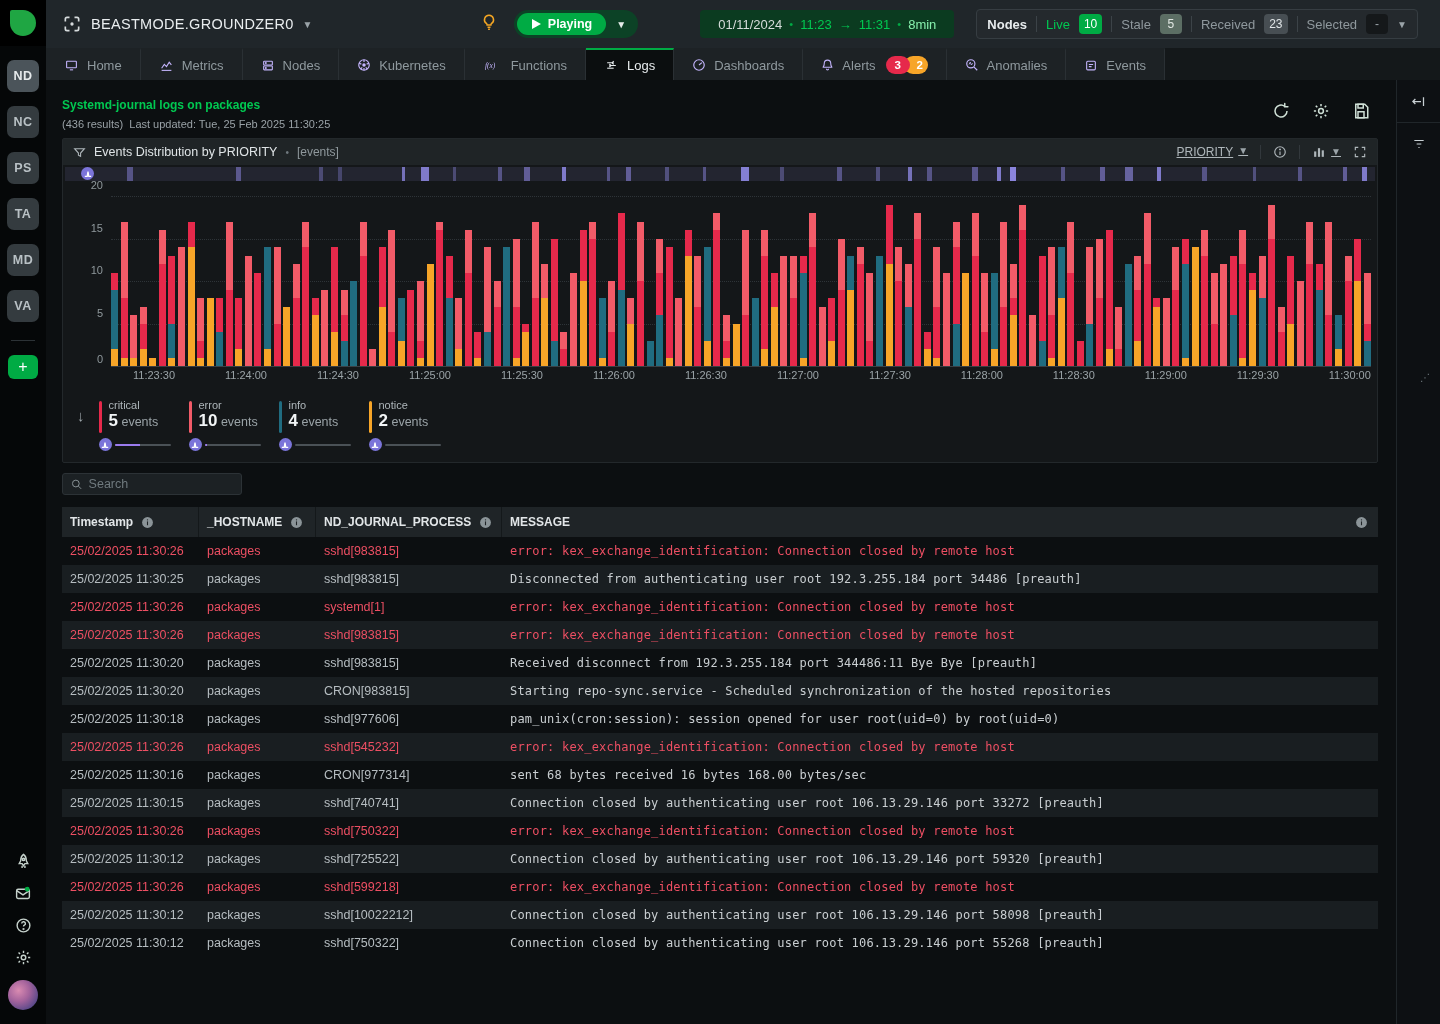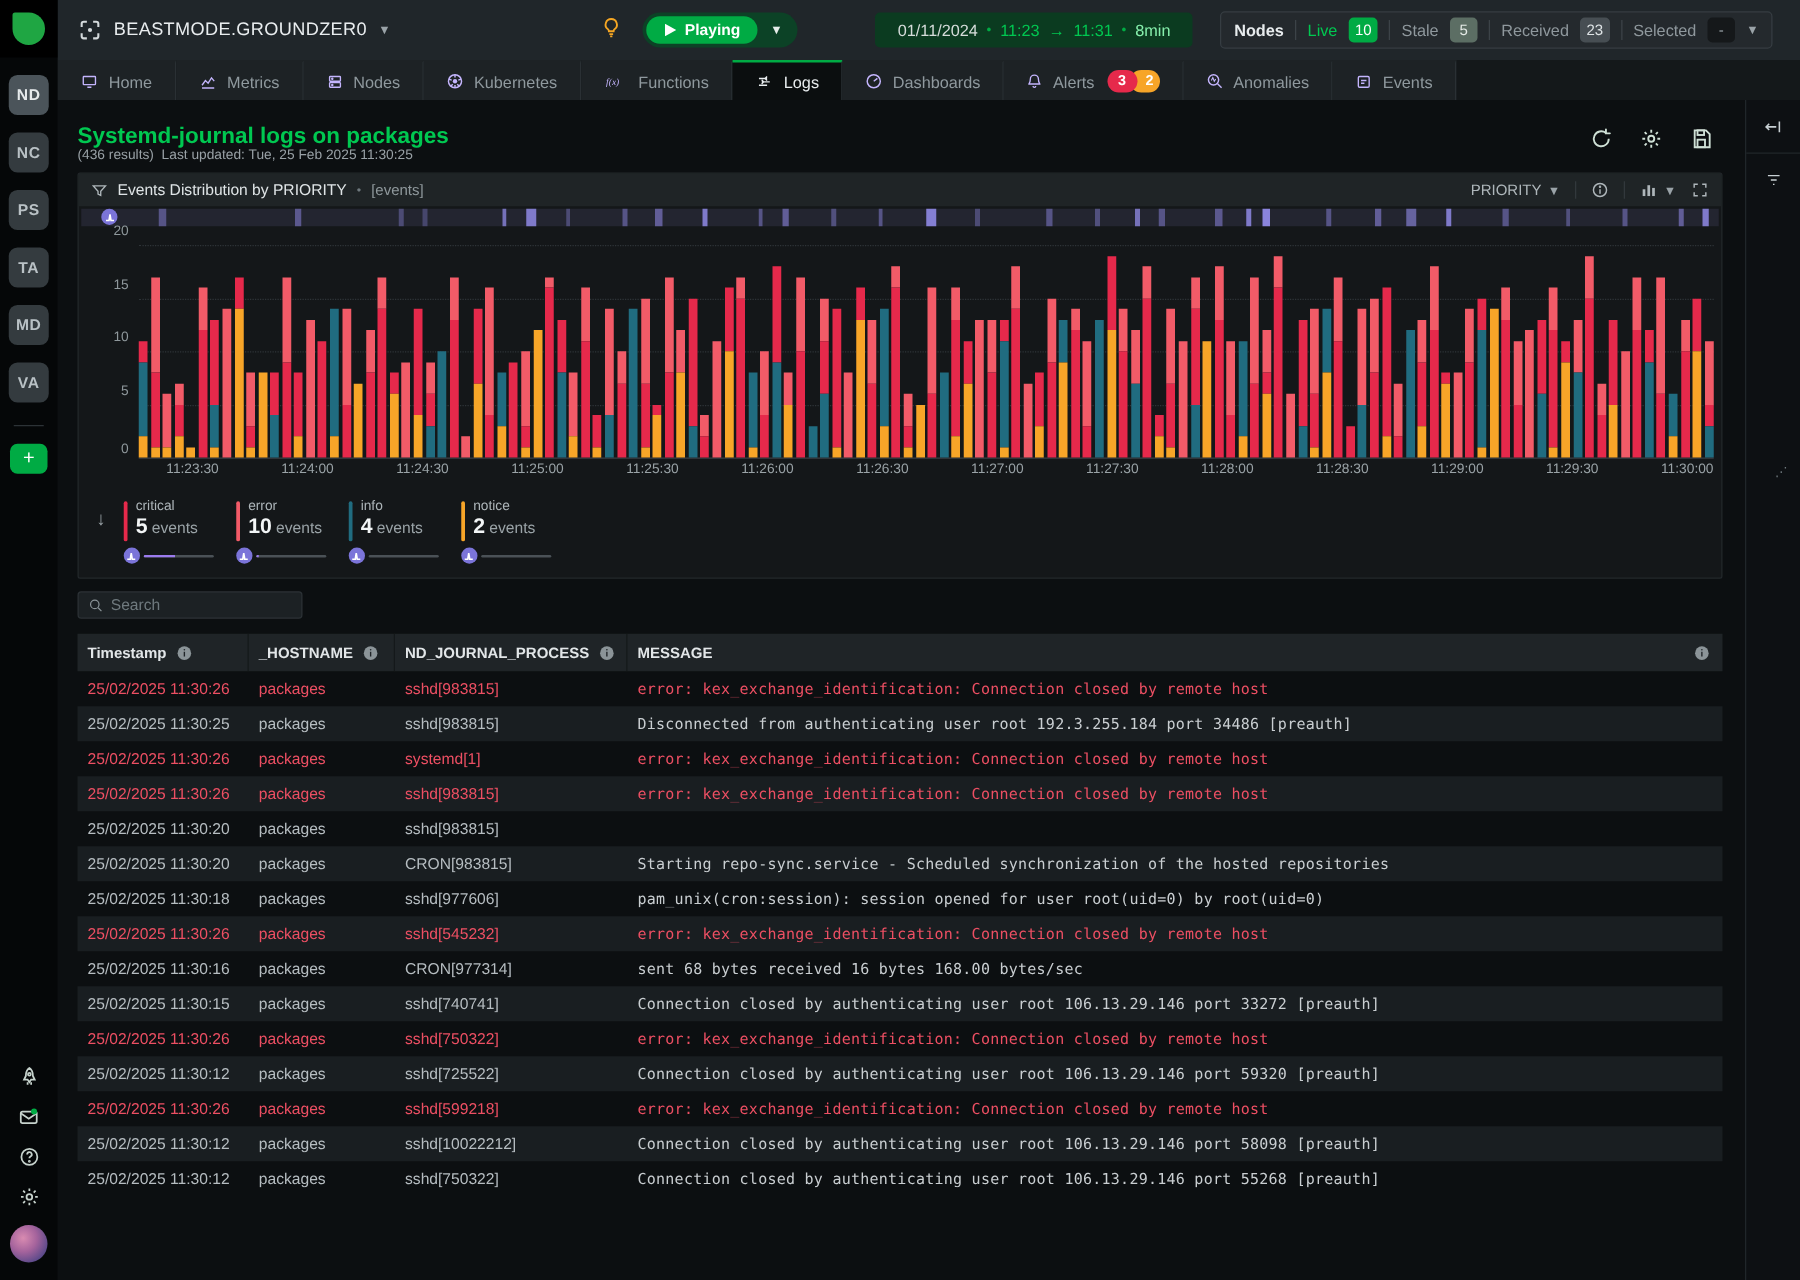--- a/index.html
+++ b/index.html
@@ -59,33 +59,33 @@
   .abadge.crit { background:#e6294b; z-index:2; }
   .abadge.warn { background:#f7a528; margin-left:-6px; padding-left:8px; z-index:1; }
 
   
   #right-rail { position:absolute; right:0; top:80px; width:44px; height:944px; background:#0d1013; border-left:1px solid #20262a; }
   #right-rail .sect { height:42px; display:flex; align-items:center; justify-content:center; color:#c8d0d4; cursor:pointer; }
   #right-rail .divider { height:1px; background:#20262a; }
 
   
   #main { position:absolute; left:46px; top:80px; width:1350px; height:944px; background:#0c0f11; }
-  #page-title { position:absolute; left:16px; top:18px; color:#00c851; font-size:18px; font-weight:bold;text-align:right; }
+  #page-title { position:absolute; left:16px; top:18px; color:#00c851; font-size:12px; font-weight:bold;text-align:right; }
   #page-sub { position:absolute; left:16px; top:38px; color:#99a1a6; font-size:11px; }
   #top-actions { position:absolute; right:26px; top:22px; display:flex; gap:22px; color:#cfe0d6; }
   #top-actions .act { cursor:pointer; display:flex; align-items:center; }
 
   
   #chart-card { position:absolute; left:16px; top:58px; width:1316px; height:325px; background:#141719; border:1px solid #23282b; border-radius:2px; }
   #chart-head { height:26px; background:#1f2426; display:flex; align-items:center; padding:0 10px; gap:8px; }
   #chart-head .ftitle { color:#dfe4e6; font-size:12.5px; }
   #chart-head .bullet { color:#6f797e; font-size:10px; }
   #chart-head .units { color:#8f989c; font-size:12px; }
   #chart-controls { margin-left:auto; display:flex; align-items:center; gap:12px; color:#aeb6ba; font-size:12px; }
-  #chart-controls .ctrl { display:flex; align-items:flex-end; gap:5px; cursor:pointer; }
+  #chart-controls .ctrl { display:flex; align-items:flex-start; gap:5px; cursor:pointer;text-decoration:underline; }
   #chart-controls .csep { width:1px; height:14px; background:#32383c; }
 
   #ribbon-row { height:14px; margin:2px 2px 0; background:#232530; position:relative; display:flex; }
   #ribbon-icon { position:absolute; left:16px; top:0; z-index:2; }
   #ribbon { position:relative; flex:1; margin-left:30px; }
   .rib-seg { position:absolute; top:0; height:14px; background:#8a84dc; }
 
   #plot-wrap { position:relative; height:188px; margin:0 2px; }
   #plot { position:absolute; left:46px; right:4px; top:0; bottom:2px; }
   .gridline { position:absolute; left:0; right:0; height:0; border-top:1px dotted #2e3438; }
@@ -1172,20 +1172,21 @@
           <div class="c">25/02/2025 11:30:26</div>
           <div class="c">packages</div>
           <div class="c">sshd[983815]</div>
           <div class="c msg">error: kex_exchange_identification: Connection closed by remote host</div>
           <div class="c"></div>
         </div>
         <div class="trow">
           <div class="c">25/02/2025 11:30:20</div>
           <div class="c">packages</div>
           <div class="c">sshd[983815]</div>
+          <div class="c msg">Received disconnect from 192.3.255.184 port 344486:11 Bye Bye [preauth]</div>
           <div class="c"></div>
         </div>
         <div class="trow">
           <div class="c">25/02/2025 11:30:20</div>
           <div class="c">packages</div>
           <div class="c">CRON[983815]</div>
           <div class="c msg">Starting repo-sync.service - Scheduled synchronization of the hosted repositories</div>
           <div class="c"></div>
         </div>
         <div class="trow">

